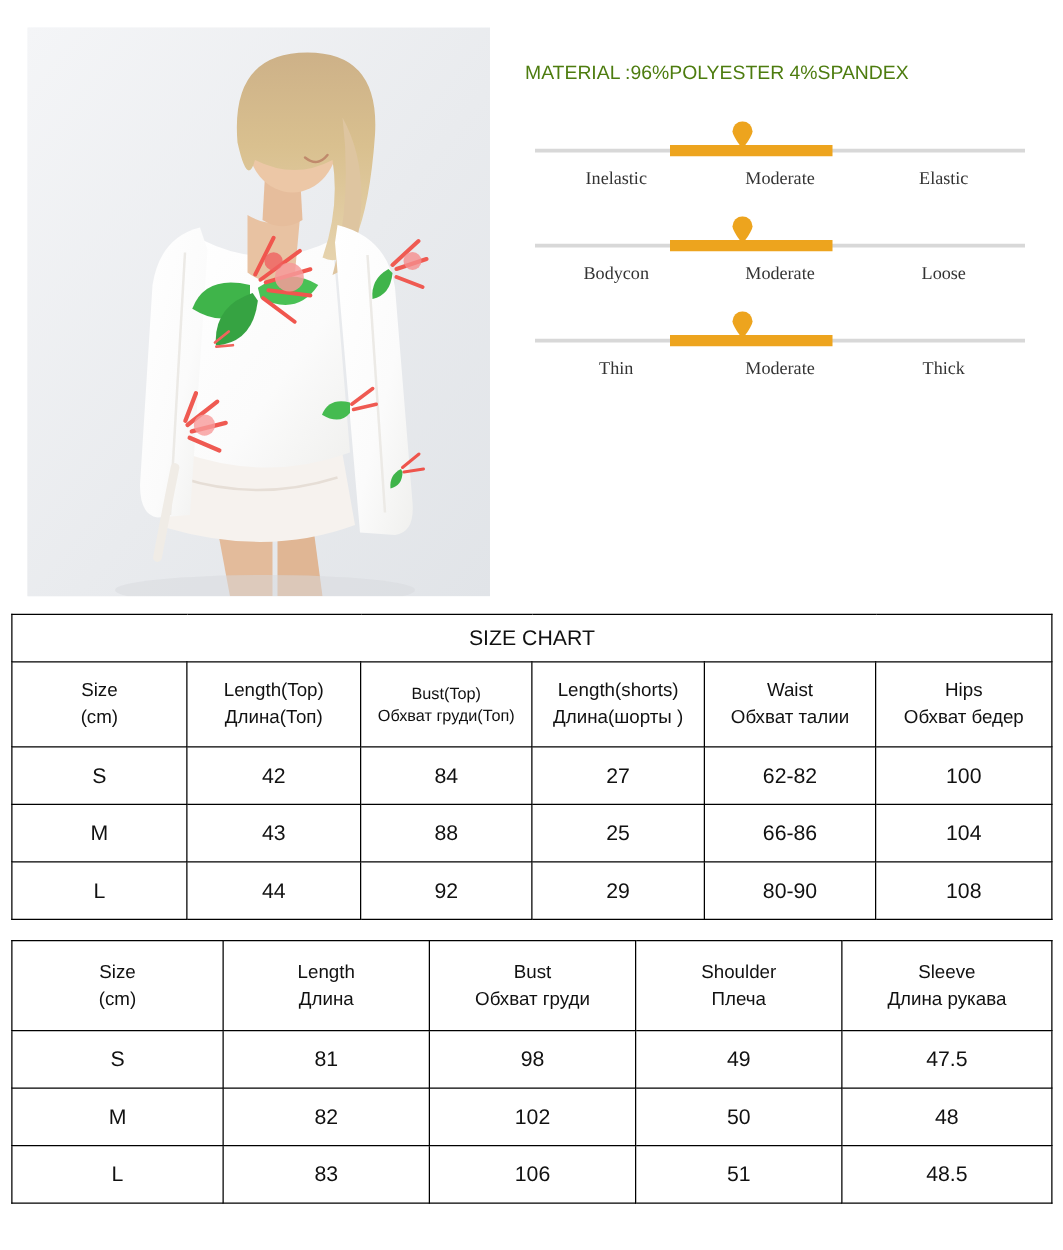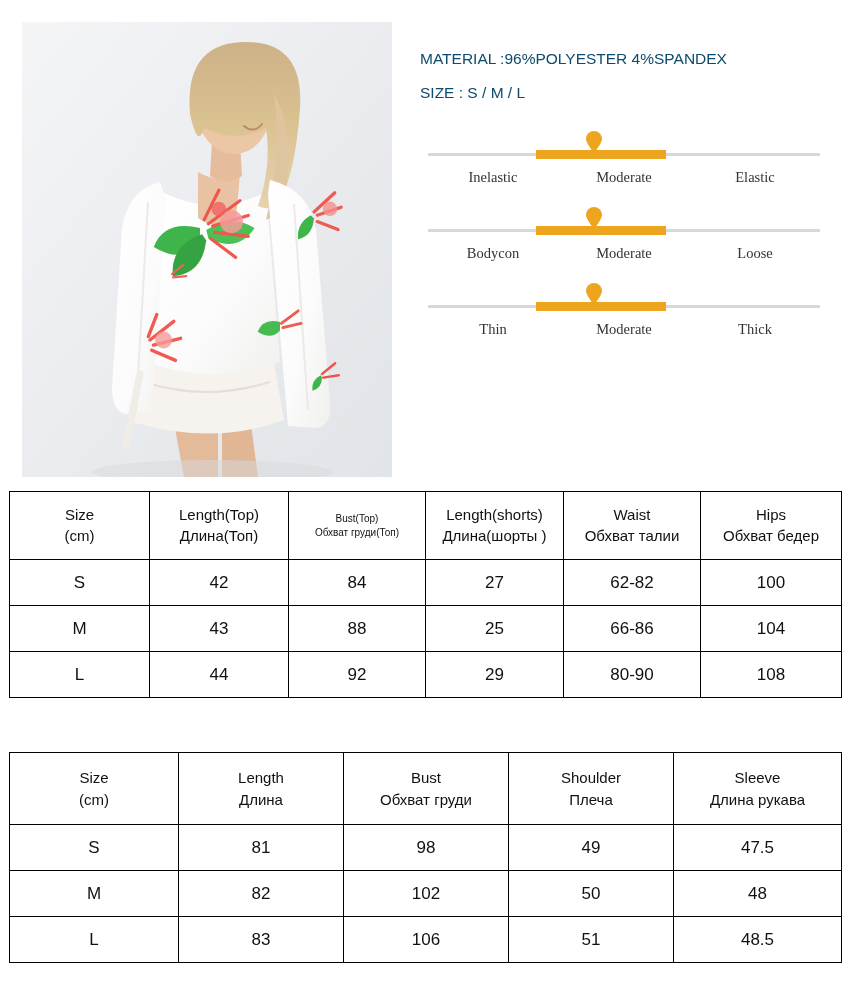--- a/index.html
+++ b/index.html
@@ -24,21 +24,21 @@
   
   .info { position: absolute; left: 400px; top: 22px; width: 440px; }
   .proj-title {
     font-family: "Liberation Serif", serif;
     font-size: 27px; font-weight: bold; color: #111;
     text-align: center; letter-spacing: 1px;
     margin: 20px 0 0 0; padding-right: 30px;
   }
   .info-lines { margin-top: 28px; padding-left: 20px; }
   .info-line {
-    font-size: 15.5px; color: #0c4a6e; line-height: 1.1;
+    font-size: 15.5px; color: #4d7c0f; line-height: 1.1;
     margin-bottom: 17px; display: flex; align-items: center;
   }
   .swatch {
     display: inline-block; width: 30px; height: 28px; margin-left: 12px;
     background: #fdfdfb; position: relative; overflow: hidden; flex: none;
   }
   .swatch svg { display:block; width:100%; height:100%; }
 
   
   .sliders { margin-top: 26px; padding-left: 4px; }
@@ -69,21 +69,21 @@
   }
   table.sz td, table.sz th {
     border: 1.6px solid #000; text-align: center; vertical-align: middle;
     color: #111; font-weight: normal; padding: 2px 1px;
   }
   .t1 { left: 9px; top: 491px; width: 832px; }
   .t2 { left: 9px; top: 752px; width: 832px; }
 
   .title-cell { font-size: 17px; height: 38px; }
   .hdr-cell   { font-size: 15px; height: 68px; line-height: 1.35; }
-  .hdr-cell.small { font-size: 10px; }
+  .hdr-cell.small { font-size: 13px; }
   .data-cell  { font-size: 17px; height: 46px; }
   .hdr-cell2  { font-size: 15px; height: 72px; line-height: 1.45; }
   .data-cell2 { font-size: 17px; height: 46px; }
   .ln { display: block; }
 </style>
 </head>
 <body>
 
 <div class="page">
 
@@ -172,23 +172,20 @@
     </svg>
   </div>
 
   <div class="info">
 
 
     <div class="info-lines">
       <div class="info-line">
         <span>MATERIAL :96%POLYESTER 4%SPANDEX</span>
       </div>
-      <div class="info-line">
-        <span>SIZE : S / M / L</span>
-      </div>
     </div>
 
     <div class="sliders">
 
       <div class="slider-row">
         <div class="track"></div>
         <div class="track-fill"></div>
         <div class="pin">
           <svg viewBox="0 0 18 22">
               <path d="M9 22 C9 22 1 12 1 8 A8 8 0 0 1 17 8 C17 12 9 22 9 22 Z" fill="#eda41e"></path>
@@ -238,20 +235,23 @@
     <colgroup>
       <col style="width:140px">
         <col style="width:139px">
         <col style="width:137px">
       <col style="width:138px">
         <col style="width:137px">
         <col style="width:141px">
     </colgroup>
     <tbody>
       <tr>
+        <td class="title-cell" colspan="6">SIZE CHART</td>
+      </tr>
+      <tr>
         <td class="hdr-cell">
           <span class="ln">Size</span>
           <span class="ln">(cm)</span>
         </td>
         <td class="hdr-cell">
           <span class="ln">Length(Top)</span>
           <span class="ln">Длина(Топ)</span>
         </td>
         <td class="hdr-cell small">
           <span class="ln">Bust(Top)</span>

